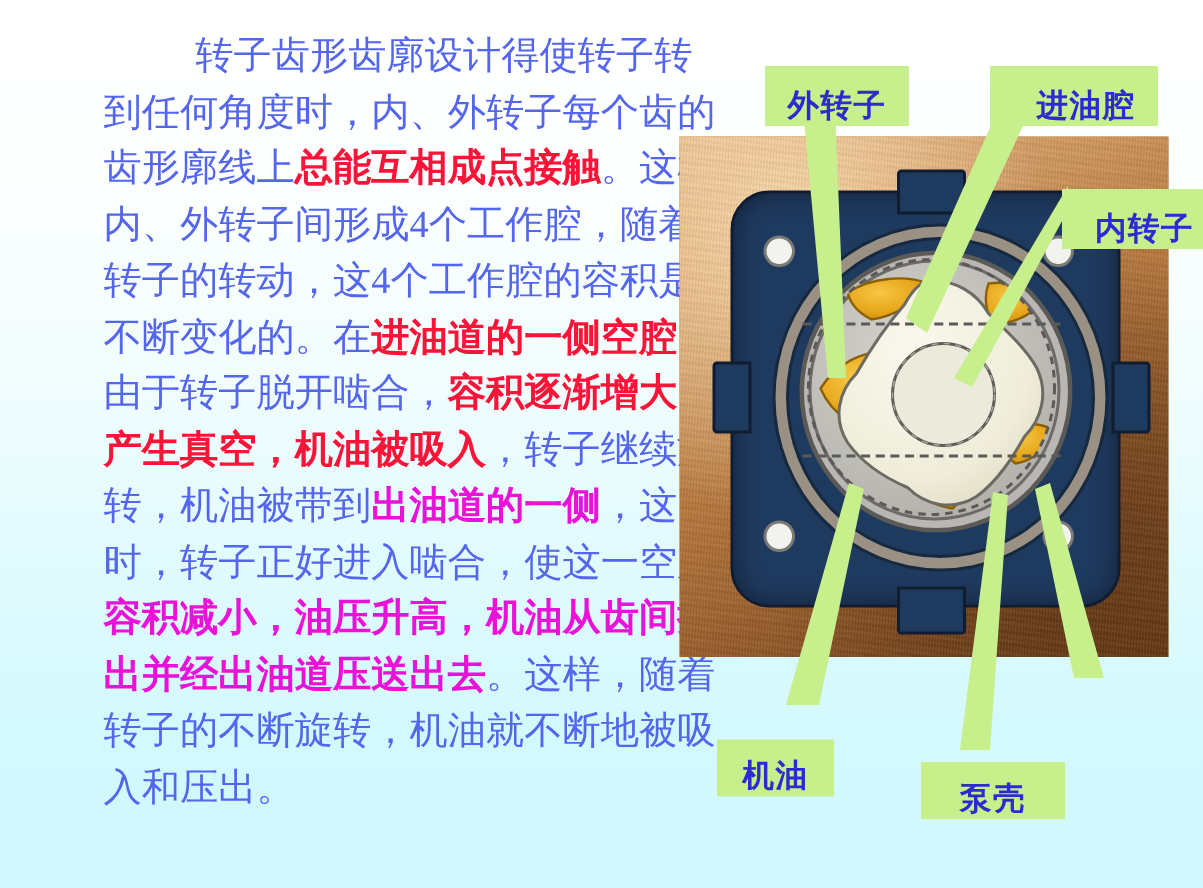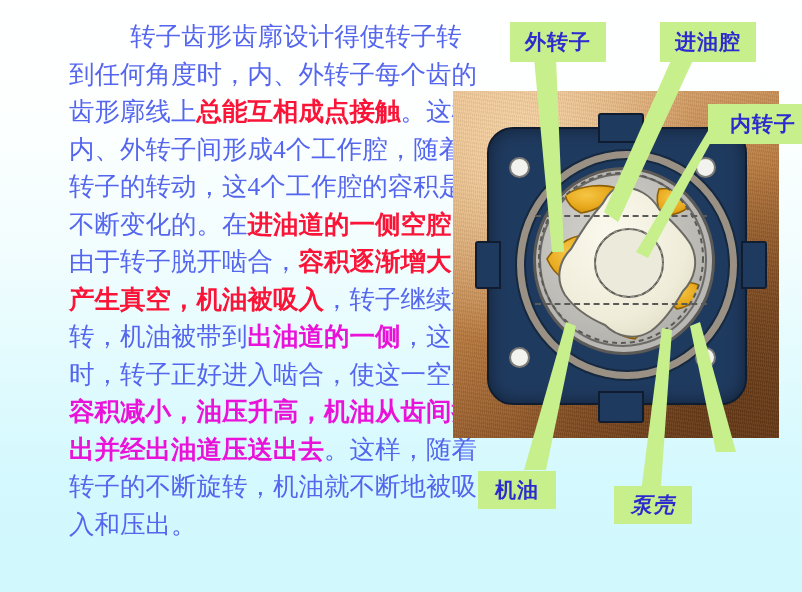--- a/index.html
+++ b/index.html
@@ -137,24 +137,25 @@
   
   .callout {
     position: absolute;
     background: #c7ef8c;
     color: #2b2bcf;
     font-family: "DejaVu Serif", "Liberation Serif", serif;
     font-size: 21px;
     font-weight: 700;
     letter-spacing: 1px;
     display: flex;
-    align-items: center;
+    align-items: flex-end;
     justify-content: center;
     white-space: nowrap;
     z-index: 6;
+    margin-top: 22px;
   }
   .leader { position: absolute; z-index: 5; }
   .leader svg { display: block; overflow: visible; }
 </style>
 </head>
 <body>
 
 <div id="slide">
 
   <div id="text-block">
@@ -239,30 +240,30 @@
         <polygon points="640,500 660,500 672,330 662,328"></polygon>
         <polygon points="716,452 736,452 700,322 690,326"></polygon>
       </g>
     </svg>
   </div>
 
   <div class="callout" style="left:510px; top:22px; width:96px; height:40px;">
     <span>外转子</span>
   </div>
 
-  <div class="callout" style="left:660px; top:22px; width:96px; height:40px;">
+  <div class="callout" style="left:660px; top:22px; width:96px; height:40px;padding-left:16px;">
     <span>进油腔</span>
   </div>
 
   <div class="callout" style="left:708px; top:104px; width:110px; height:40px;">
     <span>内转子</span>
   </div>
 
   <div class="callout" style="left:478px; top:471px; width:78px; height:38px;">
     <span>机油</span>
   </div>
 
-  <div class="callout" style="left:614px; top:486px; width:78px; height:38px;font-style:italic;">
+  <div class="callout" style="left:614px; top:486px; width:96px; height:38px;">
     <span>泵壳</span>
   </div>
 
 
 </div>
 
 </body></html>

